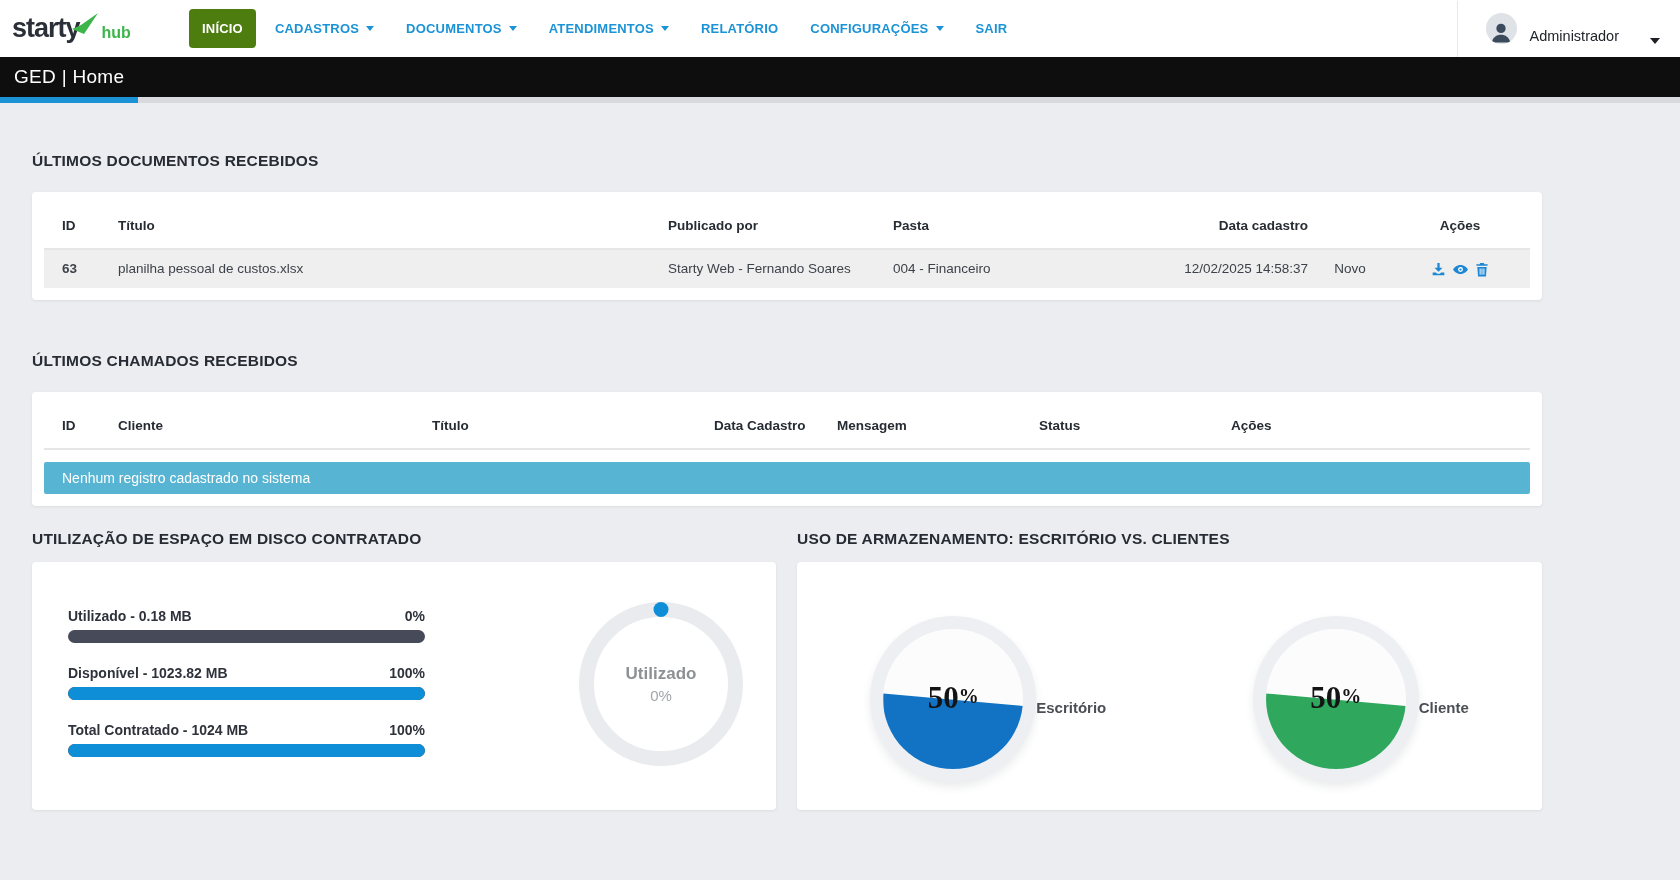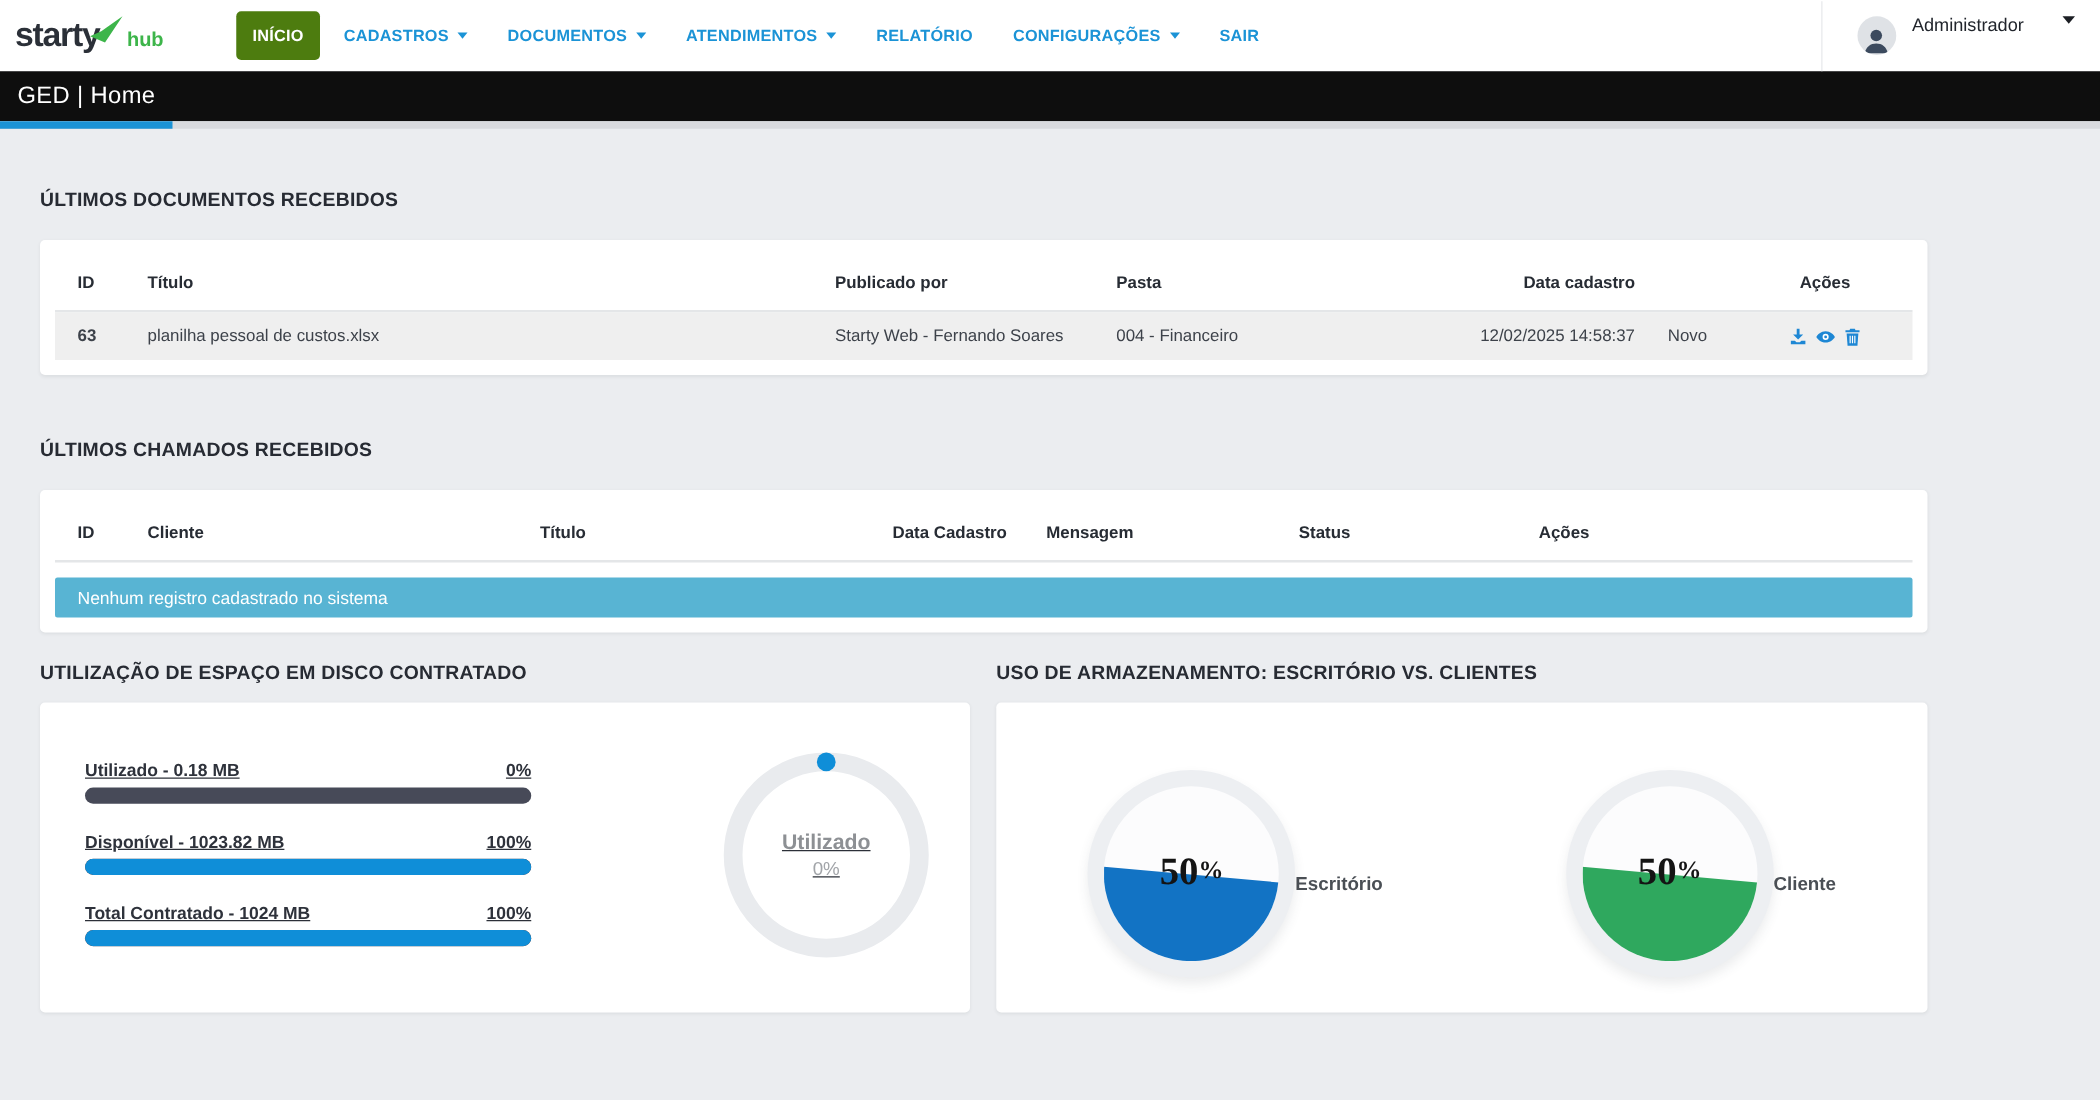--- a/index.html
+++ b/index.html
@@ -28,21 +28,21 @@
     border-radius:4px; display:flex; align-items:center; white-space:nowrap;
   }
   .menu-item.active { color:#ffffff; }
   .caret {
     width:0; height:0; display:inline-block; margin-left:7px;
     border-left:4px solid transparent; border-right:4px solid transparent;
     border-top:5px solid currentColor;
   }
   .nav-right { margin-left:auto; display:flex; align-items:center; height:100%; }
   .nav-divider { width:1px; height:56px; background:#e7e9eb; margin-right:28px; }
-  .user-menu { display:flex; align-items:flex-start; gap:13px; cursor:pointer; padding-right:10px; }
+  .user-menu { display:flex; align-items:flex-end; gap:13px; cursor:pointer; padding-right:10px; }
   .avatar {
     width:31px; height:31px; border-radius:50%;
     background:#dfe2e6; display:flex; align-items:flex-end; justify-content:center; overflow:hidden;
   }
   .user-name { font-size:14.5px; color:#21252c; }
   .caret-dark {
     width:0; height:0; margin-left:18px;
     border-left:5px solid transparent; border-right:5px solid transparent;
     border-top:6px solid #1c1f24;
   }
@@ -86,21 +86,21 @@
   
   .c2-id{width:56px;} .c2-cliente{width:314px;} .c2-empresa{width:154px;} .c2-titulo{width:282px;}
   .c2-data{width:123px;} .c2-msg{width:202px;} .c2-status{width:192px;} .c2-acoes{width:163px;}
   .empty-row {
     height:32px; border-radius:2px; display:flex; align-items:center;
     color:#ffffff; font-size:14px; padding-left:18px; margin-top:12px;
   }
 
   
   .bottom-grid { display:flex; gap:21px; }
-  .disk-card { width:744px; height:248px; display:flex; padding:46px 0 0 36px;text-decoration:underline; }
+  .disk-card { width:744px; height:248px; display:flex; padding:46px 0 0 36px; }
   .bars { width:357px; }
   .bar-group { margin-bottom:22px; }
   .bar-labels { display:flex; justify-content:space-between; margin-bottom:6px; }
   .bar-label, .bar-pct { font-size:14px; font-weight:bold; color:#2e323b; }
   .bar-track { height:13px; border-radius:7px; overflow:hidden; }
   .bar-fill { height:13px; border-radius:7px; }
 
   .donut-wrap { margin-left:auto; margin-right:33px; margin-top:-6px; }
   .donut {
     width:164px; height:164px; border-radius:50%;

